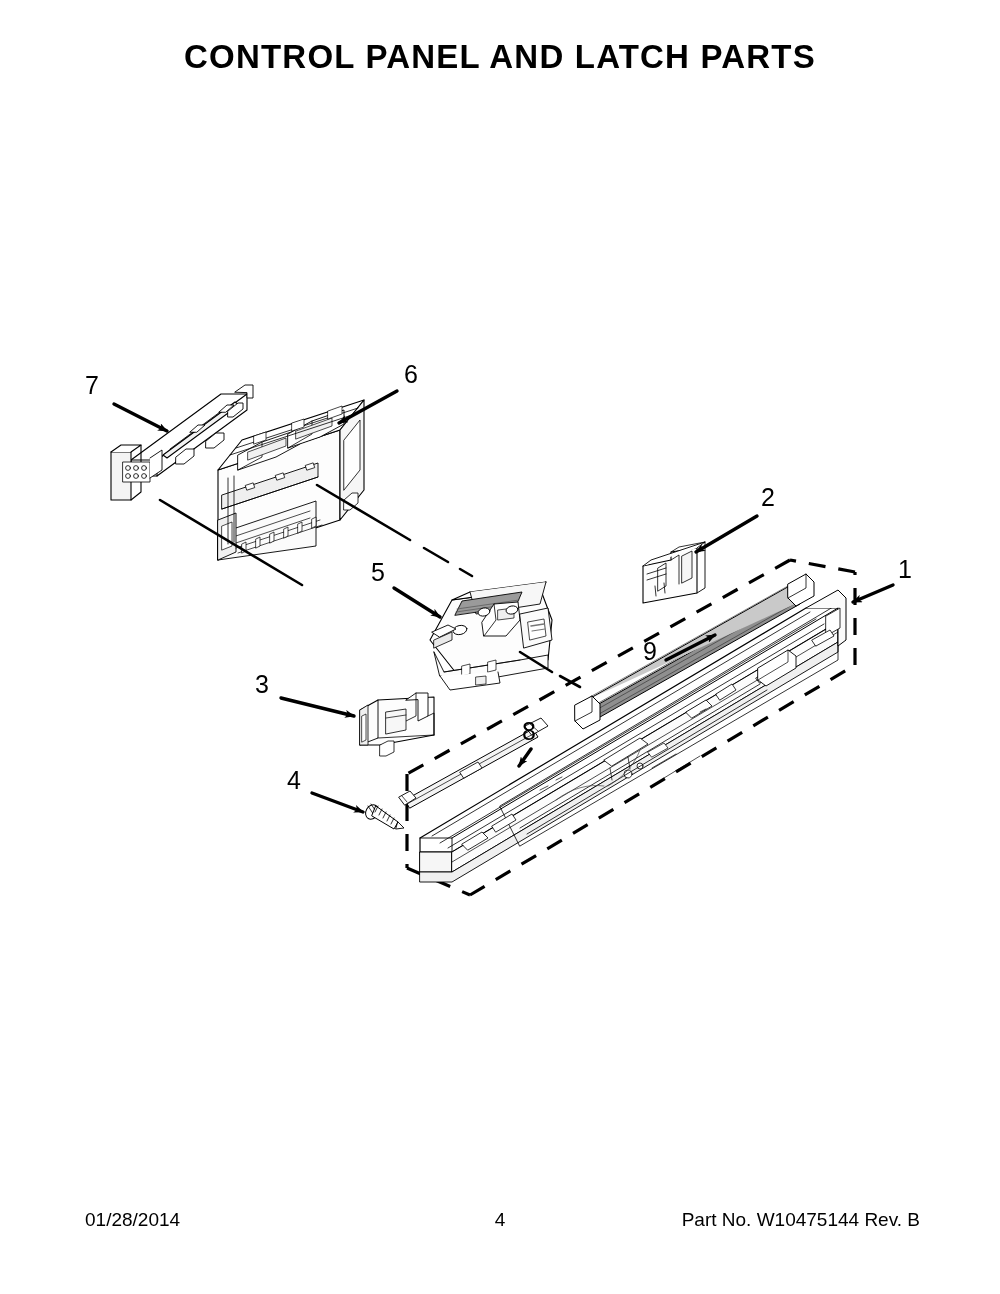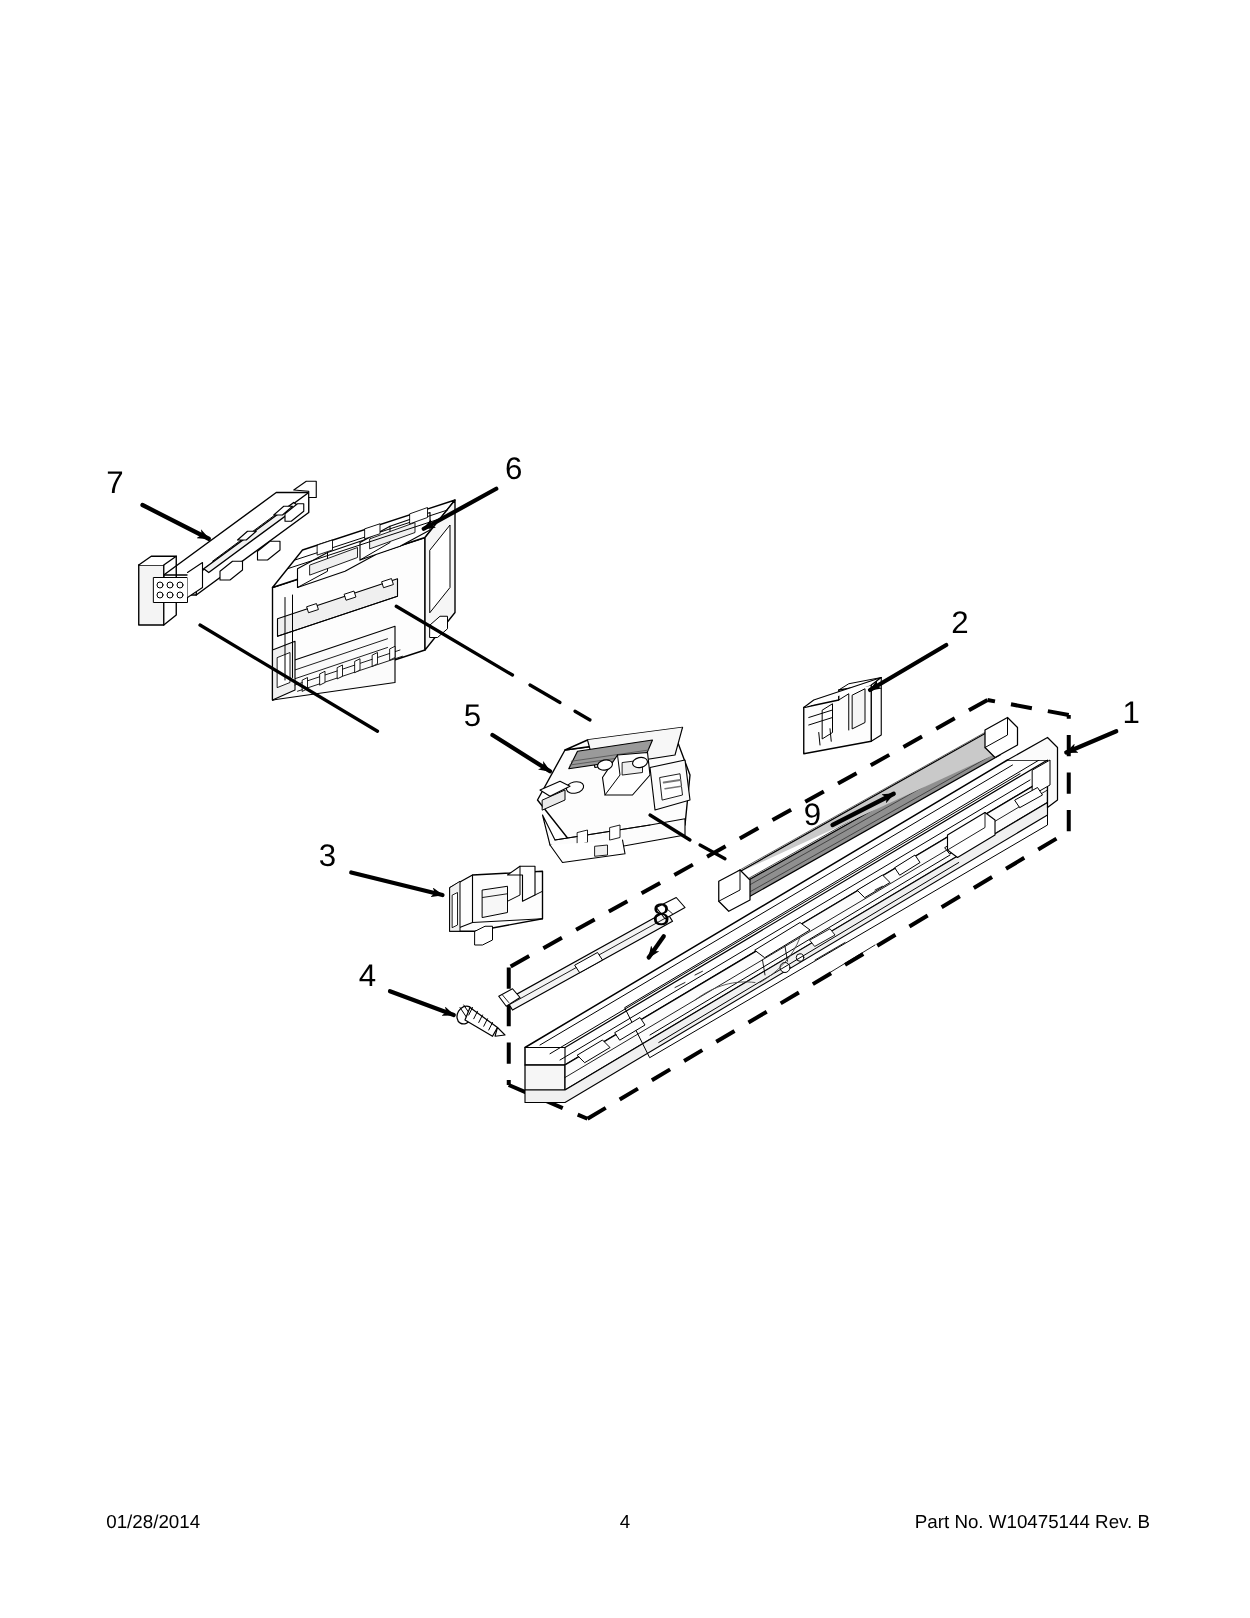--- a/index.html
+++ b/index.html
@@ -36,38 +36,39 @@
   }
   #diagram-svg {
     position: absolute;
     left: 0;
     top: 0;
     width: 1000px;
     height: 1294px;
   }
   .footer-text {
     position: absolute;
-    font-size: 15px;
+    font-size: 19px;
     font-family: "Liberation Sans", sans-serif;
     white-space: nowrap;
   }
   #footer-date { left: 85px; top: 1209px; }
   #footer-page { left: 0; top: 1209px; width: 1000px; text-align: center; }
   #footer-partno { right: 80px; top: 1209px; }
   .callout-label {
     font-family: "Liberation Sans", sans-serif;
     font-size: 25px;
     fill: #000000;
   }
 </style>
 </head>
 <body>
 
 <div id="page">
 
+  <div id="page-title">CONTROL PANEL AND LATCH PARTS</div>
 
   <svg id="diagram-svg" viewBox="0 0 1000 1294">
     <defs>
       <marker id="arrowhead" markerWidth="10" markerHeight="8" refX="9" refY="4" orient="auto" markerUnits="userSpaceOnUse">
         <path d="M0,0 L10,4 L0,8 L2.6,4 Z" fill="#000"></path>
       </marker>
       <pattern id="hatch" width="4" height="4" patternUnits="userSpaceOnUse" patternTransform="rotate(35)">
         <line x1="0" y1="0" x2="0" y2="4" stroke="#555" stroke-width="1.1"></line>
       </pattern>
       <pattern id="hatchfine" width="3" height="3" patternUnits="userSpaceOnUse" patternTransform="rotate(35)">

